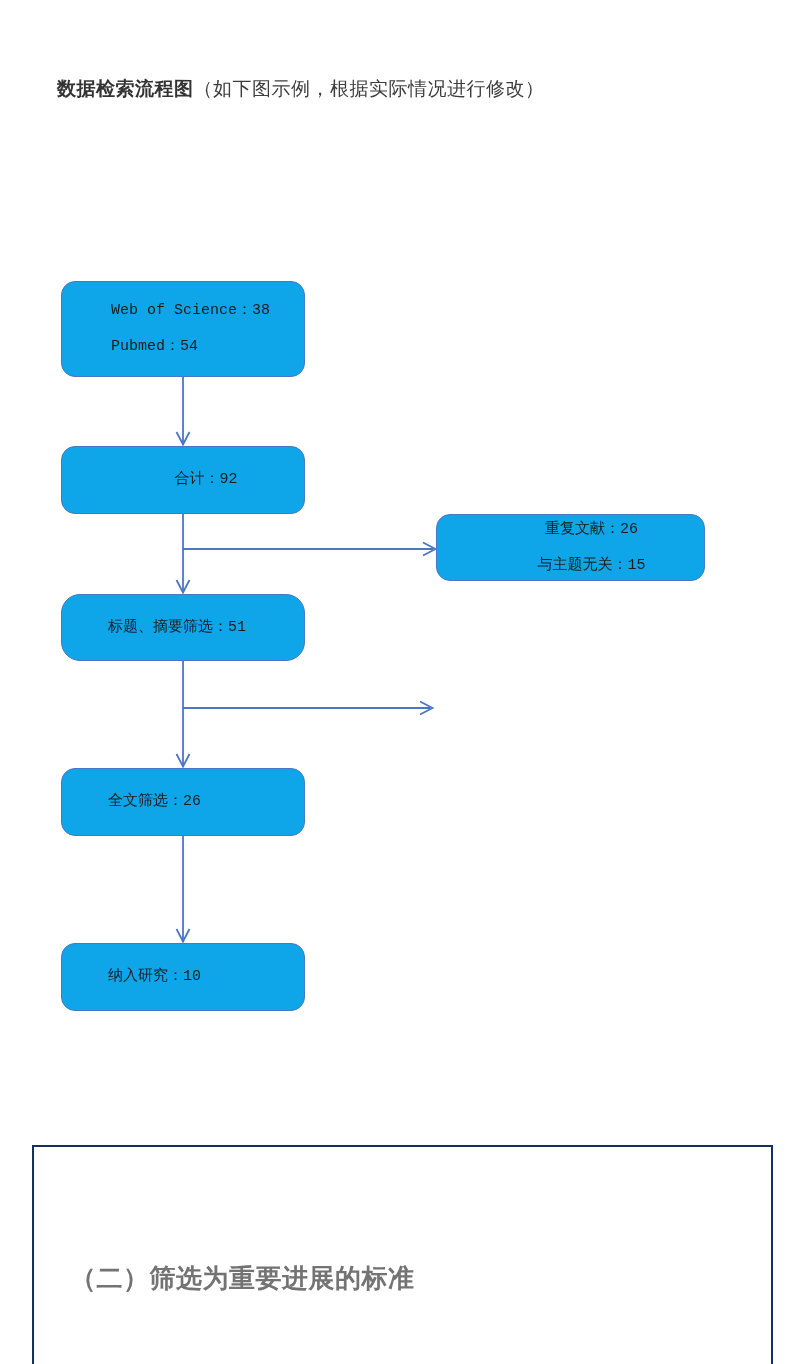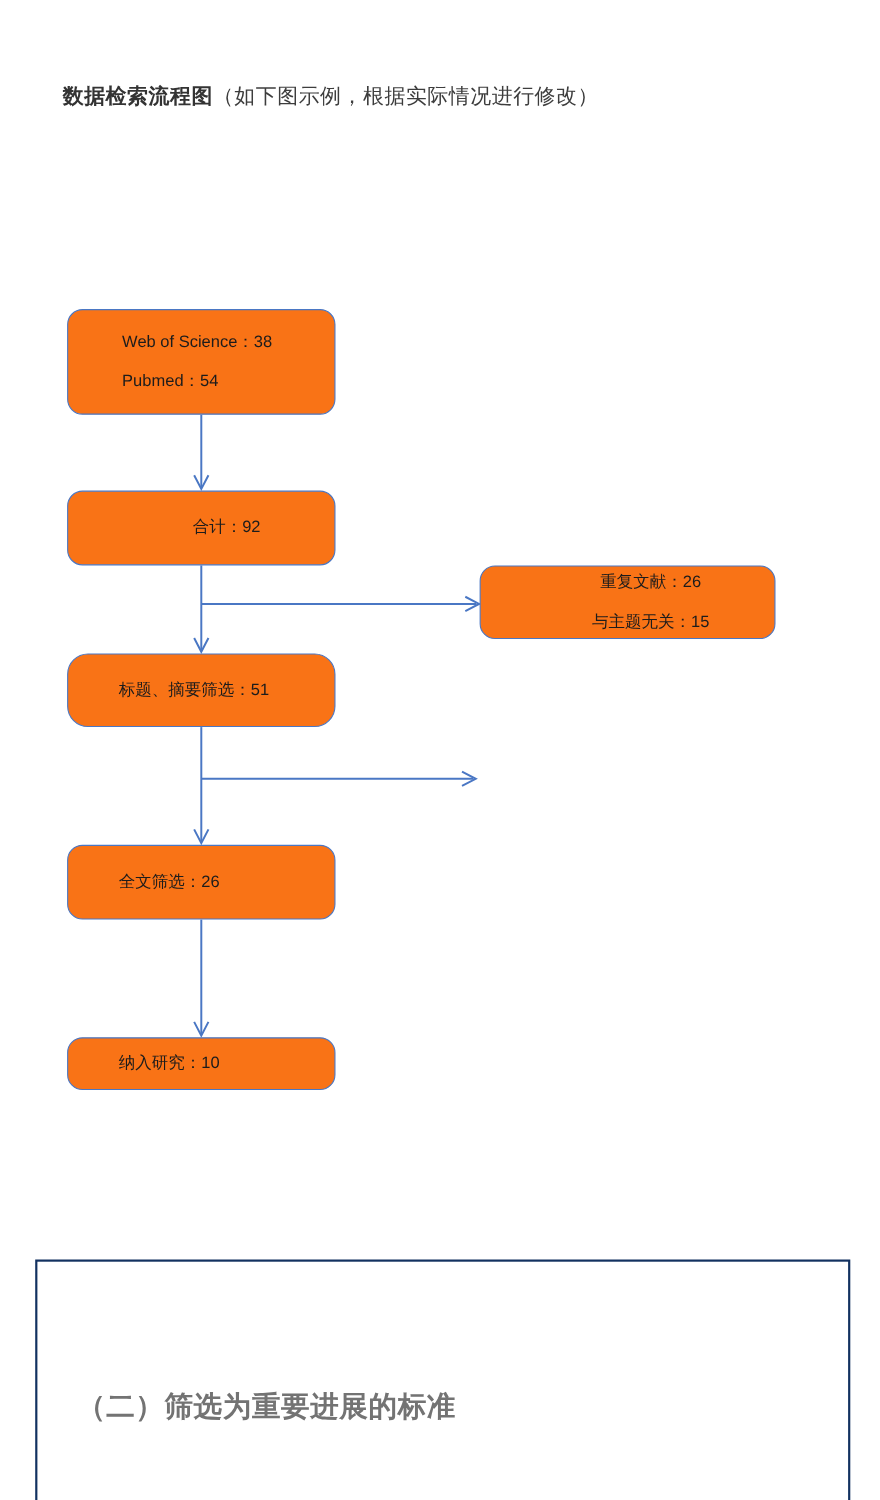--- a/index.html
+++ b/index.html
@@ -52,25 +52,25 @@
     width: 800px;
     height: 1080px;
     pointer-events: none;
   }
 
   .node {
     position: absolute;
     box-sizing: border-box;
     border: 1.6px solid #4a77c4;
     border-radius: 14px;
-    background: #f97316;
+    background: #0ea5e9;
     display: flex;
     flex-direction: column;
     justify-content: center;
-    font-family: Liberation Sans, sans-serif;
+    font-family: Liberation Mono, monospace;
     font-size: 15px;
     color: #1c1c1c;
   }
   .node .line {
     white-space: nowrap;
     line-height: 1.05;
   }
   .node.two-line .line + .line {
     margin-top: 20px;
   }
@@ -81,21 +81,21 @@
 
   
   #node-sources   { top: 281px;  height: 96px; }
   #node-sources .line { padding-left: 49px; }
   #node-total     { top: 446px;  height: 68px; align-items: center; }
   #node-total .line { padding-left: 46px; }
   #node-title-abs { top: 594px;  height: 67px; border-radius: 19px; }
   #node-title-abs .line { padding-left: 46px; }
   #node-fulltext  { top: 768px;  height: 68px; }
   #node-fulltext .line { padding-left: 46px; }
-  #node-included  { top: 943px;  height: 48px; }
+  #node-included  { top: 943px;  height: 68px; }
   #node-included .line { padding-left: 46px; }
 
   
   #node-excluded-1 {
     left: 436px; top: 514px; width: 269px; height: 67px; text-align: center;
   }
   #node-excluded-1 .line { padding-left: 42px; }
   #node-excluded-2 {
     left: 433px; top: 673px; width: 305px; height: 72px;
   }

